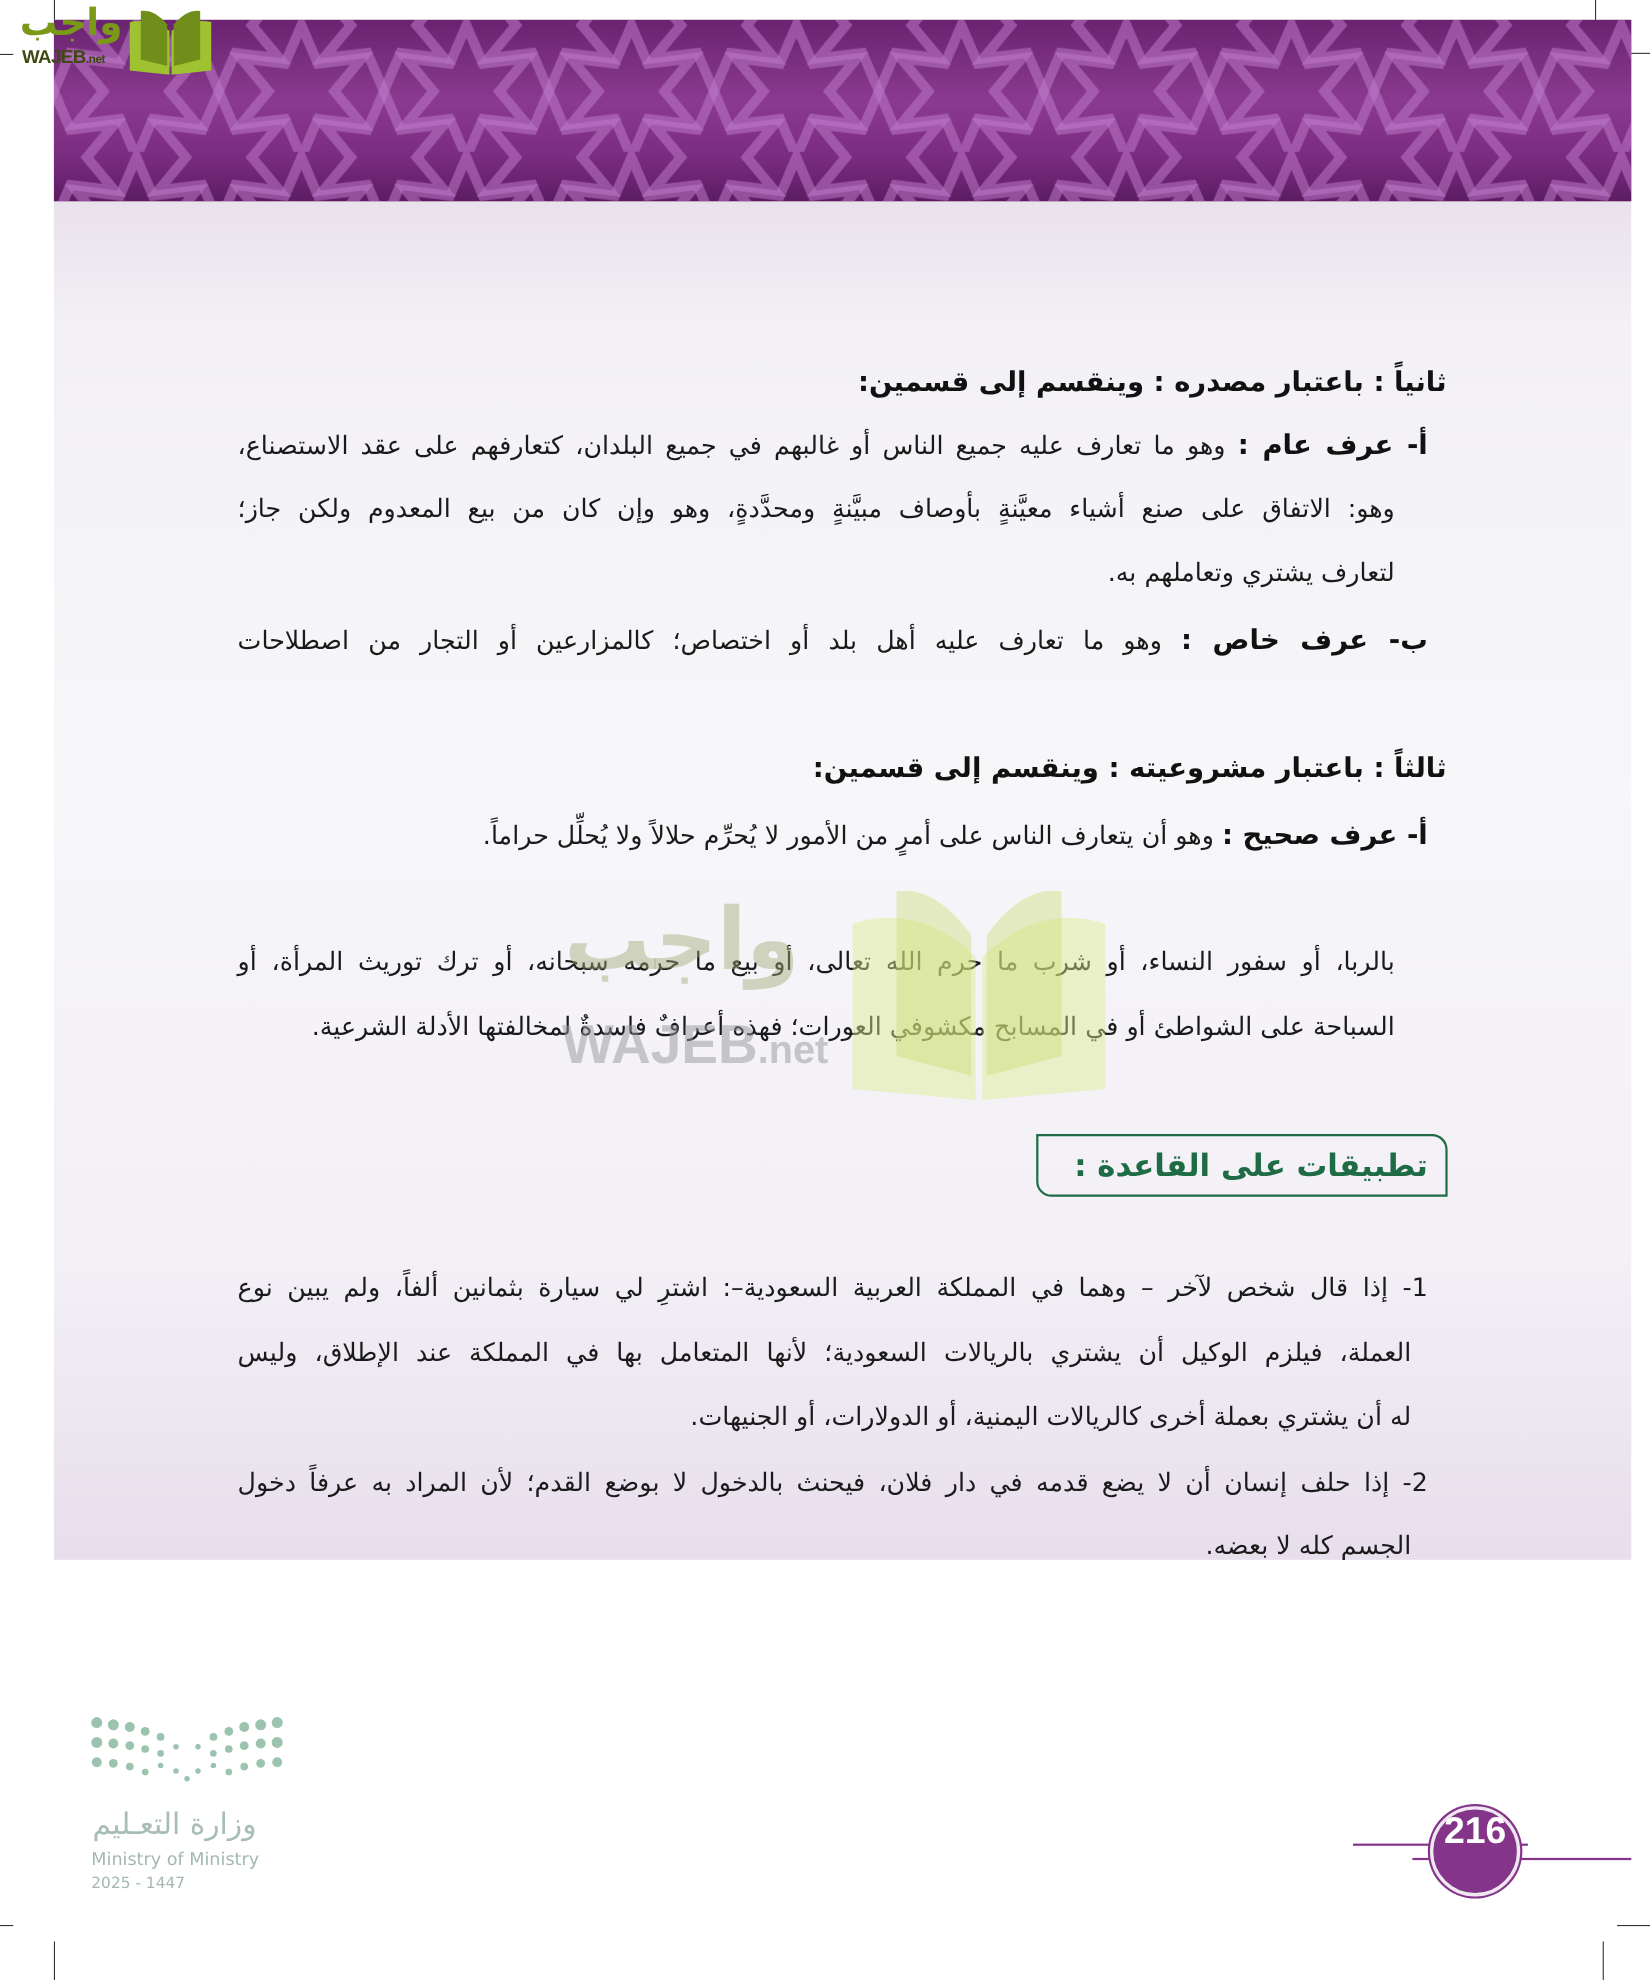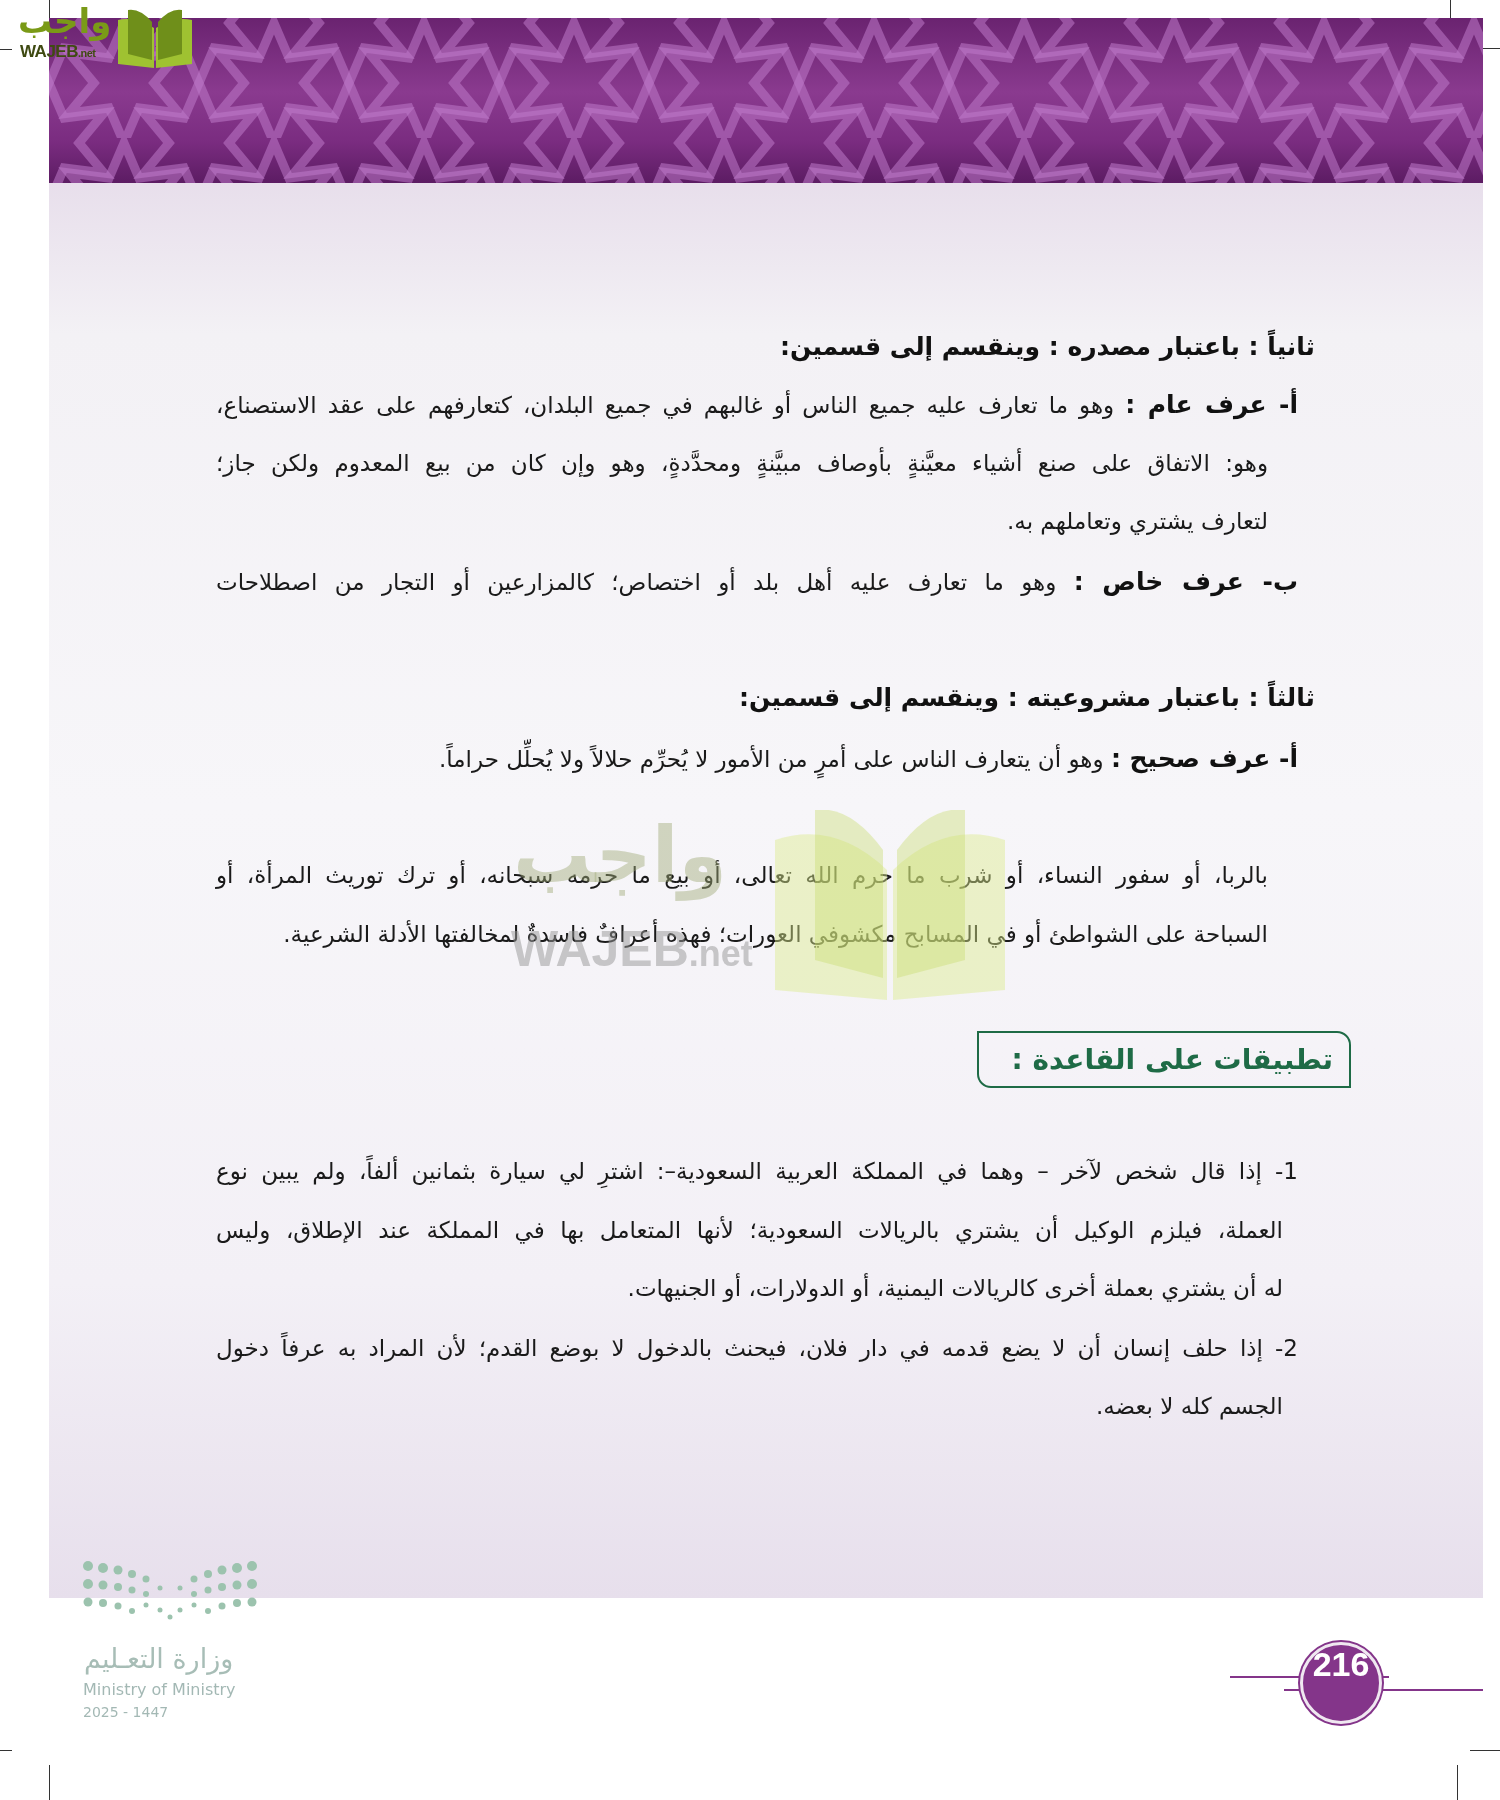--- a/index.html
+++ b/index.html
@@ -4,21 +4,21 @@
   <style>
     * { margin: 0; padding: 0; box-sizing: border-box; }
     html, body { width: 1500px; height: 1800px; background: #ffffff; overflow: hidden; }
     body { position: relative; font-family: "DejaVu Sans", sans-serif; color: #1a1a1a; }
 
     
     .crop { position: absolute; background: #333; }
 
     
     .page {
-      position: absolute; left: 49px; top: 18px; width: 1434px; height: 1580px;
+      position: absolute; left: 49px; top: 18px; width: 1434px; height: 1400px;
       background: linear-gradient(180deg, #e6dcea 9%, #f3f1f5 20%, #f7f6f9 50%, #f3f0f6 80%, #e7dfec 100%);
     }
     .banner {
       position: absolute; left: 0; top: 0; width: 1434px; height: 165px;
       background: linear-gradient(180deg, #6a2370 0%, #8a3a8f 45%, #7a2c80 75%, #5c1c63 100%);
       overflow: hidden;
     }
     .banner svg { position: absolute; left: 0; top: 0; }
 
     
@@ -28,21 +28,21 @@
     .logo-en small { font-size: 11px; }
     .logo-book { position: absolute; left: 106px; top: 4px; }
     .line { position: absolute; right: 0; white-space: nowrap; direction: rtl; font-family: "DejaVu Sans", sans-serif; font-size: 23px; color: #1a1a1a; }
     .heading { font-weight: bold; font-size: 25px; color: #111; }
     .term { font-weight: bold; font-size: 25px; color: #111; }
 
     
     .app-box {
       position: absolute; left: 942px; top: 1031px; width: 374px; height: 57px;
       border: 2.5px solid #1e6b46; border-radius: 0 14px 0 14px;
-      direction: rtl; display: flex; align-items: center; padding-right: 16px; margin-left: 35px;
+      direction: rtl; display: flex; align-items: center; padding-right: 16px;
     }
     .app-box span { font-family: "DejaVu Sans", sans-serif; font-weight: bold; font-size: 28px; color: #1e6b46; }
 
     
     .wm { position: absolute; left: 505px; top: 810px; width: 520px; height: 190px; pointer-events: none; }
     .wm-ar { position: absolute; left: 8px; top: 0; font-family: "DejaVu Sans", sans-serif; font-weight: bold; font-size: 78px; color: rgba(160,170,120,0.45); direction: rtl; }
     .wm-en { position: absolute; left: 6px; top: 110px; font-family: "Liberation Sans", sans-serif; font-weight: bold; font-size: 50px; color: rgba(150,150,150,0.5); }
     .wm-en small { font-size: 36px; }
 
     

